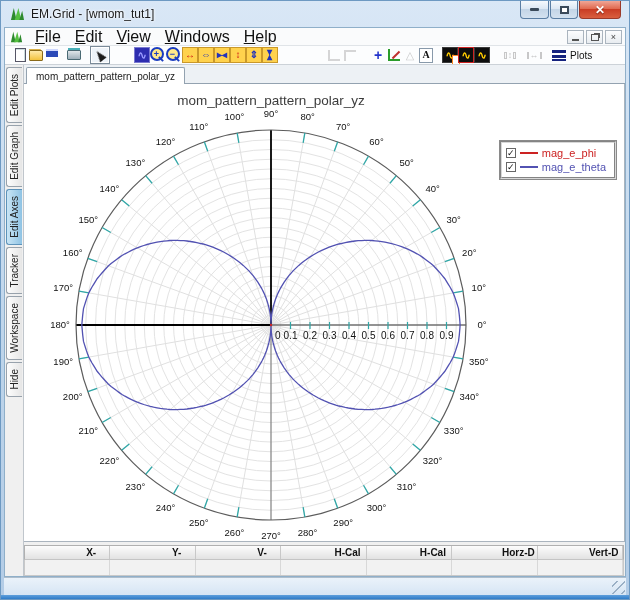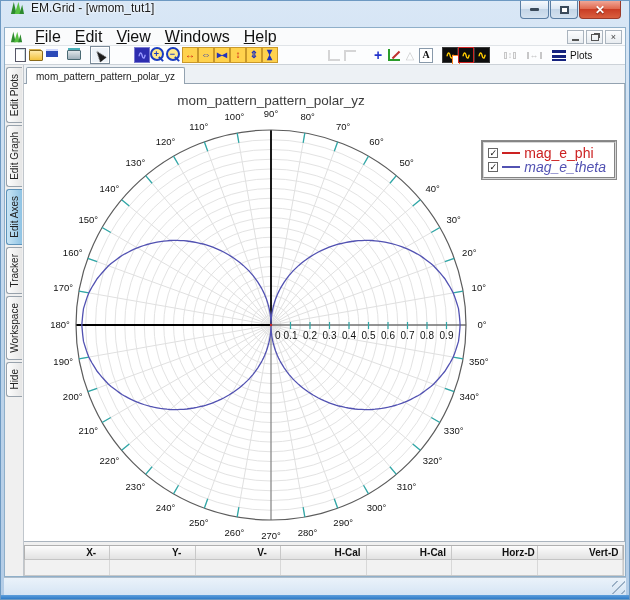--- a/index.html
+++ b/index.html
@@ -2,21 +2,21 @@
 <html><head>
 <meta charset="utf-8">
 <style>
   * { margin:0; padding:0; box-sizing:border-box; }
   html,body { width:630px; height:600px; overflow:hidden;
     font-family:"Liberation Sans", sans-serif; }
   .window { position:absolute; inset:0;
     background:linear-gradient(#d9e7f6,#bdd4ea 60%,#b3cce6);
     border:1px solid #6d99c2; }
   
-  .titlebar { height:26px; display:flex; padding-left:9px;
+  .titlebar { height:26px; display:flex; align-items:center; padding-left:9px;
     position:relative; }
   .app-logo { width:15px; height:14px; margin-right:6px; }
   .title-text { font-size:12px; color:#1a1a1a; text-shadow:0 0 3px #fff, 0 0 3px #fff; }
   .win-controls { position:absolute; top:0; right:8px; display:flex; }
   .wbtn { height:18px; border:1px solid #5a7ea3; border-top:none;
     background:linear-gradient(#f5f9fd,#dce8f4 45%,#c2d4e6 46%,#d3e2f0);
     border-radius:0 0 4px 4px; display:flex; align-items:center; justify-content:center;
     font-size:10px; color:#333; margin-left:1px; }
   .wbtn.min { width:29px; } .wbtn.max { width:28px; }
   .wbtn.min i { width:9px; height:3px; background:#3a4a5a; border-radius:1px; }
@@ -124,21 +124,21 @@
   .plot-panel { position:relative; height:462px; background:#fff;
     border-right:1px solid #aab4be; border-bottom:1px solid #aab4be; }
   .plot-panel svg { position:absolute; inset:0; }
   
   .legend { position:absolute; right:8px; top:57px; background:#fff;
     border:2px groove #d8d8d8; outline:1px solid #8a8a8a; padding:3px 8px 3px 4px; }
   .legend-row { display:flex; align-items:center; height:14px; gap:4px; }
   .legend-check { width:10px; height:10px; border:1px solid #666; background:#fff;
     font-size:9px; line-height:9px; text-align:center; color:#111; }
   .legend-line { width:18px; height:2px; }
-  .legend-label { font-size:14px; }
+  .legend-label { font-size:11px; }
   
   .spacer { height:3px; }
   .stat-head { height:15px; display:flex;
     background:linear-gradient(#fcfcfc,#e2e2e2); border:1px solid #b0b0b0;
     border-bottom:1px solid #c4c4c4; margin-right:1px; }
   .stat-head div { flex:1; border-right:1px solid #c8c8c8; font-size:10px;
     font-weight:bold; color:#111; text-align:center; line-height:14px;padding-left:48px; }
   .stat-vals { height:16px; display:flex; background:#f2f2f2;
     border:1px solid #c8c8c8; border-top:none; margin-right:1px; }
   .stat-vals div { flex:1; border-right:1px solid #d8d8d8; font-size:10px; }
@@ -434,21 +434,21 @@
             </svg>
           <div class="legend" id="legend">
               <div class="legend-row">
                 <div class="legend-check">✓</div>
                 <div class="legend-line" style="background: rgb(204, 34, 34);"></div>
                 <span class="legend-label" style="color: rgb(204, 34, 34);">mag_e_phi</span>
               </div>
               <div class="legend-row">
                 <div class="legend-check">✓</div>
                 <div class="legend-line" style="background: rgb(82, 82, 178);"></div>
-                <span class="legend-label" style="color: rgb(82, 82, 178); font-style: italic;">mag_e_theta</span>
+                <span class="legend-label" style="color: rgb(82, 82, 178);">mag_e_theta</span>
               </div>
             </div>
         </div>
         <div class="spacer"></div>
         <div class="stat-head" id="stat-head">
             <div>X-Cursor</div>
             <div>Y-Cursor</div>
             <div>V-Caliper</div>
             <div>H-Cal (dX)</div>
             <div>H-Cal (9/dX)</div>

